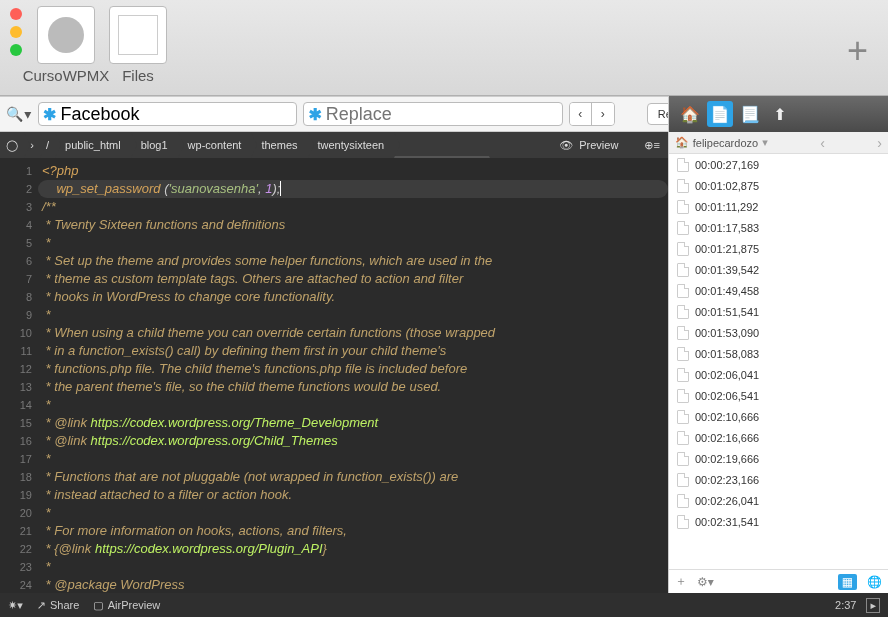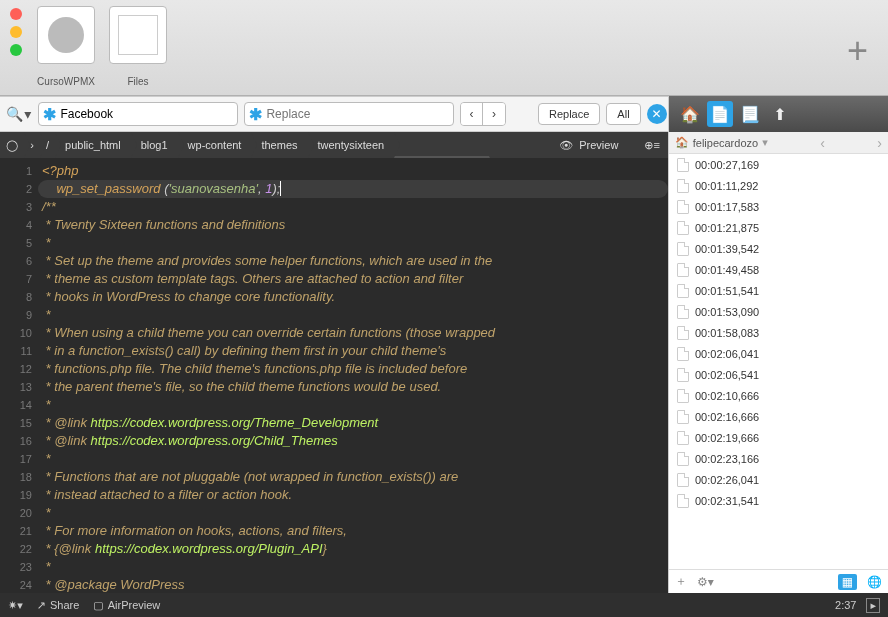--- a/index.html
+++ b/index.html
@@ -4,27 +4,27 @@
 <style>
 * { margin:0; padding:0; box-sizing:border-box; font-family:-apple-system,BlinkMacSystemFont,"Segoe UI",sans-serif; }
 html,body { width:888px; height:617px; overflow:hidden; background:#e4e4e4; }
 .topbar { height:96px; background:linear-gradient(#e8e8e8,#d8d8d8); display:flex; align-items:flex-start; padding:6px 10px; position:relative; border-bottom:1px solid #b0b0b0;}
 .traffic { display:flex; flex-direction:column; gap:6px; margin-right:12px; margin-top:2px;}
 .traffic span{width:12px;height:12px;border-radius:50%;}
 .tabs{display:flex;gap:8px;}
 .tab{display:flex;flex-direction:column;align-items:center;width:64px;}
 .tab .thumb{width:58px;height:58px;border:1px solid #bbb;background:#fff;border-radius:4px;display:flex;align-items:center;justify-content:center;font-size:10px;color:#888;position:relative;overflow:hidden;}
 .tab.active .thumb{border:2px solid #3fbf5f;}
-.tab .label{font-size:10px;color:#555;margin-top:12px;}
+.tab .label{font-size:15px;color:#555;margin-top:3px;}
 .globe{width:36px;height:36px;border-radius:50%;background:#bbb;}
 .plus{position:absolute;right:20px;top:30px;font-size:36px;color:#888;cursor:pointer;}
 .searchrow{height:36px;background:#f4f4f4;border-top:1px solid #ccc;border-bottom:1px solid #ccc;display:flex;align-items:center;padding:0 6px;gap:6px;}
 .searchrow .mag{font-size:14px;color:#555;width:26px;text-align:center;}
 .sbox{flex:0 0 200px;height:24px;border:1px solid #bbb;border-radius:4px;display:flex;align-items:center;background:#fff;padding:0 4px;}
-.sbox input{border:none;outline:none;font-size:12px;flex:1;background:transparent;}
+.sbox input{border:none;outline:none;font-size:18px;flex:1;background:transparent;}
 .ast{color:#2ea3e6;font-weight:bold;margin-right:4px;}
 .navbtns{display:flex;border:1px solid #bbb;border-radius:4px;overflow:hidden;}
 .navbtns span{width:22px;height:22px;display:flex;align-items:center;justify-content:center;font-size:12px;color:#444;background:#fff;cursor:pointer;}
 .navbtns span:first-child{border-right:1px solid #bbb;}
 .pillbtn{height:22px;padding:0 10px;border:1px solid #bbb;border-radius:4px;background:#fff;font-size:11px;color:#333;display:flex;align-items:center;cursor:pointer;}
 .xbtn{width:20px;height:20px;border-radius:50%;background:#2ea3e6;color:#fff;display:flex;align-items:center;justify-content:center;font-size:12px;cursor:pointer;}
 .rightbar{position:absolute;right:0;top:96px;width:220px;bottom:24px;background:#fff;border-left:1px solid #ccc;display:flex;flex-direction:column;}
 .rtoolbar{height:36px;background:linear-gradient(#6a6a6a,#4a4a4a);display:flex;align-items:center;padding:0 8px;gap:4px;}
 .rtoolbar .ti{width:26px;height:26px;display:flex;align-items:center;justify-content:center;color:#eee;border-radius:3px;cursor:pointer;}
 .rtoolbar .ti.active{background:#2ea3e6;}
@@ -171,20 +171,24 @@
     <span class="rnav">‹</span>
     <span class="rnav">›</span>
   </div>
   <div class="rlist" id="rlist">
       <div class="ritem">
         <div class="fic"></div>
         <span>00:00:27,169</span>
       </div>
       <div class="ritem">
         <div class="fic"></div>
+        <span>00:01:02,875</span>
+      </div>
+      <div class="ritem">
+        <div class="fic"></div>
         <span>00:01:11,292</span>
       </div>
       <div class="ritem">
         <div class="fic"></div>
         <span>00:01:17,583</span>
       </div>
       <div class="ritem">
         <div class="fic"></div>
         <span>00:01:21,875</span>
       </div>

